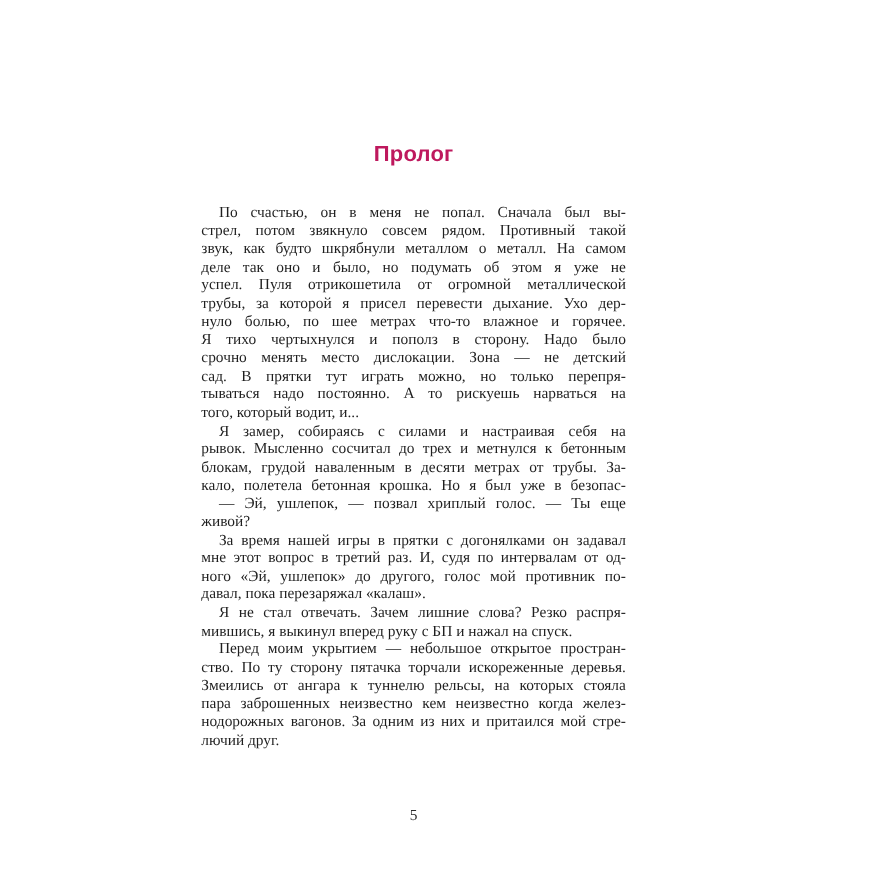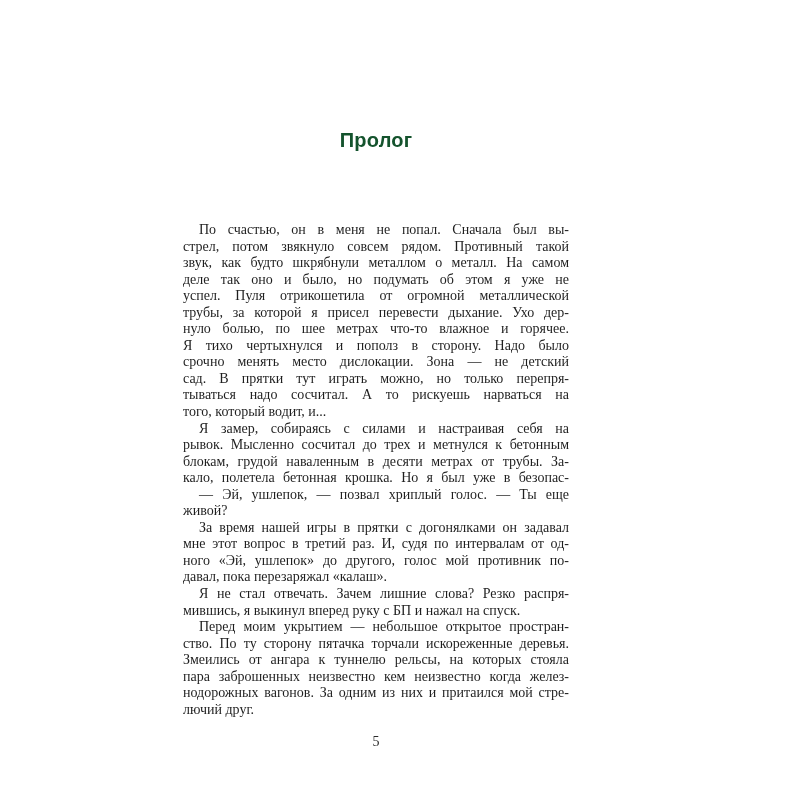--- a/index.html
+++ b/index.html
@@ -20,32 +20,31 @@
     position: absolute;
     top: 127px;
     left: 183px;
     width: 386px;
     margin: 0;
     text-align: center;
     font-family: "Liberation Sans", sans-serif;
     font-weight: 700;
     font-size: 20px;
     line-height: 26px;
-    color: #14532d;
+    color: #be185d;
     letter-spacing: 0.2px;
   }
   .body-text {
     position: absolute;
     top: 186px;
     left: 183px;
     width: 386px;
     font-size: 14px;
     line-height: 16.55px;
     color: #1f1f1f;
-    margin-top: 36px;
   }
   .para {
     margin: 0;
     padding: 0;
   }
   .line {
     text-align: justify;
     text-align-last: justify;
     white-space: normal;
     height: 16.55px;
@@ -79,21 +78,21 @@
         <div class="line indent">По счастью, он в меня не попал. Сначала был вы-</div>
         <div class="line">стрел, потом звякнуло совсем рядом. Противный такой</div>
         <div class="line">звук, как будто шкрябнули металлом о металл. На самом</div>
         <div class="line">деле так оно и было, но подумать об этом я уже не</div>
         <div class="line">успел. Пуля отрикошетила от огромной металлической</div>
         <div class="line">трубы, за которой я присел перевести дыхание. Ухо дер-</div>
         <div class="line">нуло болью, по шее метрах что-то влажное и горячее.</div>
         <div class="line">Я тихо чертыхнулся и пополз в сторону. Надо было</div>
         <div class="line">срочно менять место дислокации. Зона — не детский</div>
         <div class="line">сад. В прятки тут играть можно, но только перепря-</div>
-        <div class="line">тываться надо сосчитал. А то рискуешь нарваться на</div>
+        <div class="line">тываться надо постоянно. А то рискуешь нарваться на</div>
         <div class="line last">того, который водит, и...</div>
       </div>
       <div class="para">
         <div class="line indent">Я замер, собираясь с силами и настраивая себя на</div>
         <div class="line">рывок. Мысленно сосчитал до трех и метнулся к бетонным</div>
         <div class="line">блокам, грудой наваленным в десяти метрах от трубы. За-</div>
         <div class="line">кало, полетела бетонная крошка. Но я был уже в безопас-</div>
       </div>
       <div class="para">
         <div class="line indent">— Эй, ушлепок, — позвал хриплый голос. — Ты еще</div>

